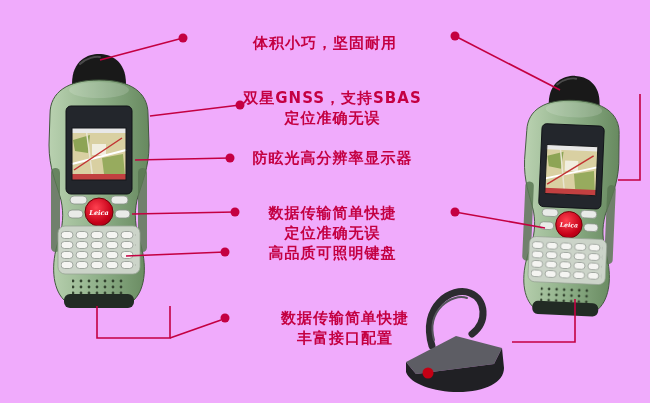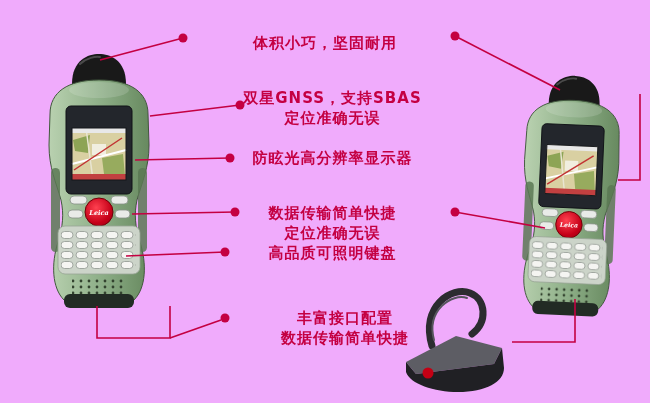--- a/index.html
+++ b/index.html
@@ -105,22 +105,22 @@
     <div>防眩光高分辨率显示器</div>
   </div>
   <div class="ann" style="left:240px;top:203px;width:185px">
     <div>数据传输简单快捷</div>
     <div>定位准确无误</div>
   </div>
   <div class="ann" style="left:235px;top:243px;width:195px">
     <div>高品质可照明键盘</div>
   </div>
   <div class="ann" style="left:255px;top:308px;width:180px">
+    <div>数据传输简单快捷</div>
     <div>丰富接口配置</div>
-    <div>数据传输简单快捷</div>
   </div>
 
   <svg class="callouts" width="650" height="403" viewBox="0 0 650 403">
     <g stroke="#c40042" stroke-width="1.6" fill="none">
       <line x1="100" y1="60" x2="183" y2="38"></line>
       <line x1="455" y1="36" x2="560" y2="90"></line>
       <line x1="240" y1="105" x2="150" y2="116"></line>
       <polyline points="640,94 640,180 618,180"></polyline>
       <line x1="230" y1="158" x2="135" y2="160"></line>
       <line x1="235" y1="212" x2="132" y2="214"></line>

